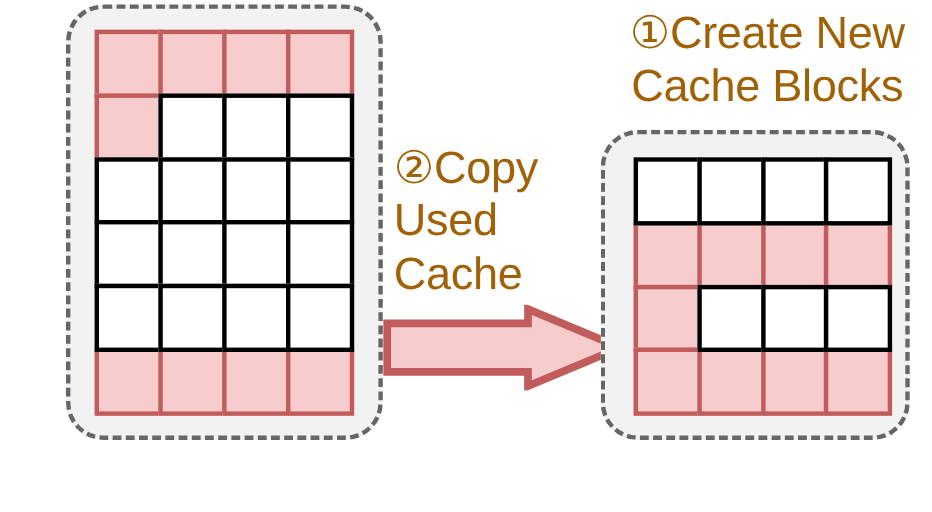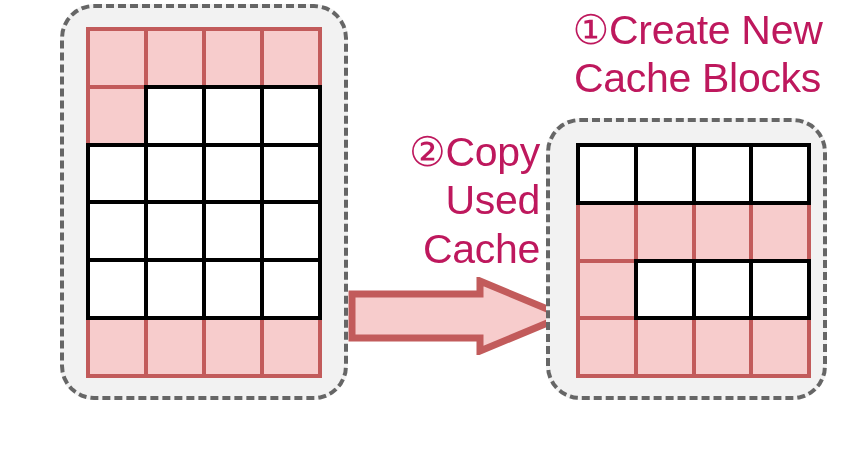--- a/index.html
+++ b/index.html
@@ -91,38 +91,38 @@
     position: absolute;
     left: 348px;
     top: 277px;
     width: 220px;
     height: 78px;
   }
 
   
   .label {
     position: absolute;
-    color: #be185d;
+    color: #a16207;
     font-size: 41px;
     line-height: 1.18;
     font-weight: 400;
     white-space: pre-line;
     letter-spacing: -0.3px;
   }
   #label-create {
     left: 548px;
     top: 6px;
     width: 299px;
     text-align: center;
   }
   #label-copy {
     left: 358px;
     top: 128px;
     width: 182px;
-    text-align: right;
+    text-align: left;
   }
   #label-delete {
     left: 2px;
     top: 404px;
     width: 420px;
     text-align: left;
   }
 </style>
 </head>
 <body>

